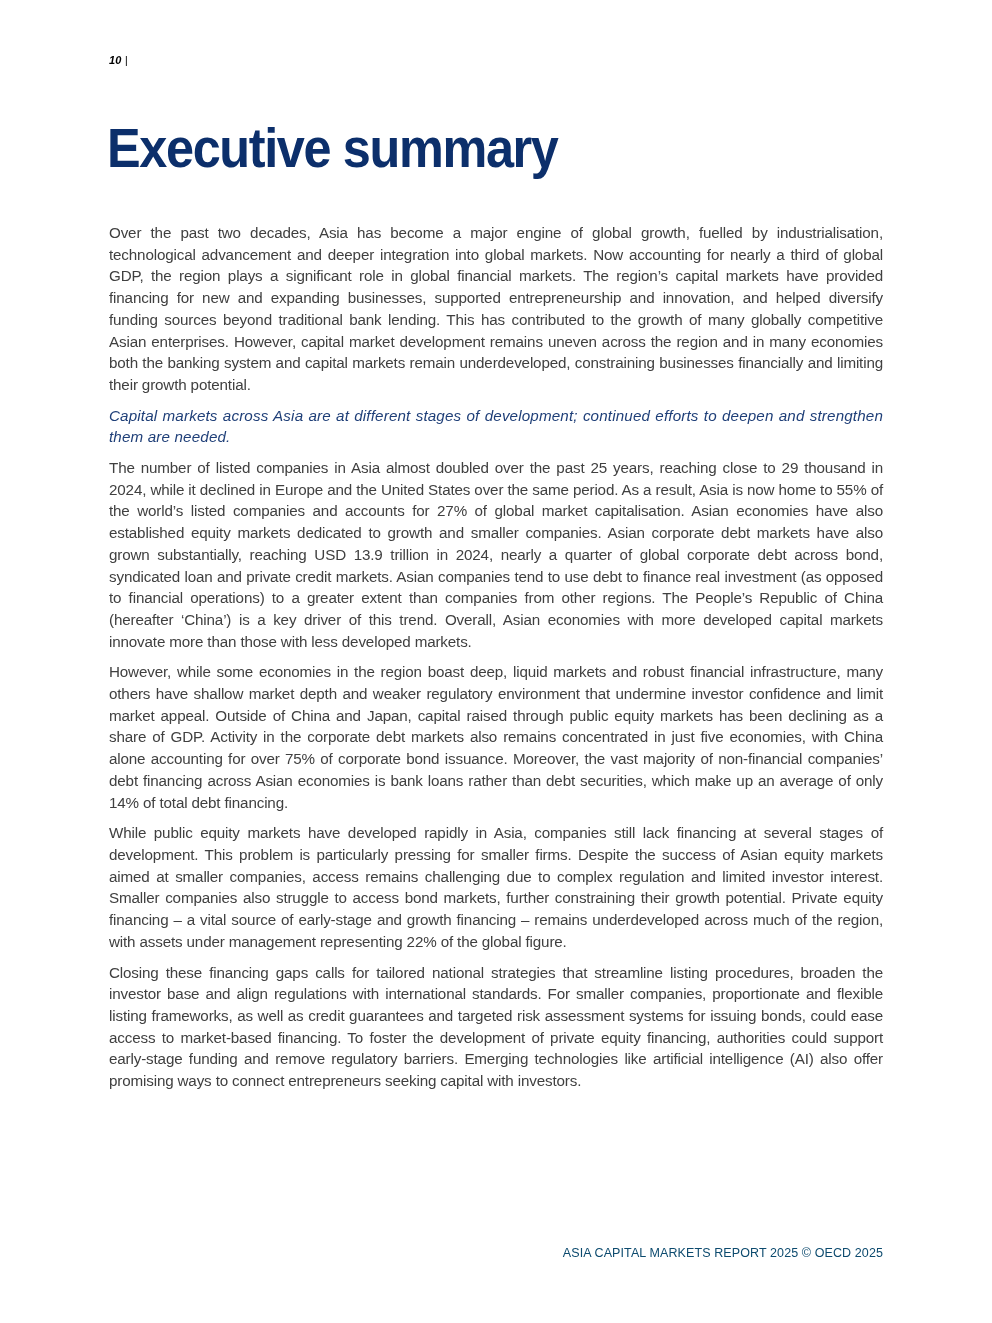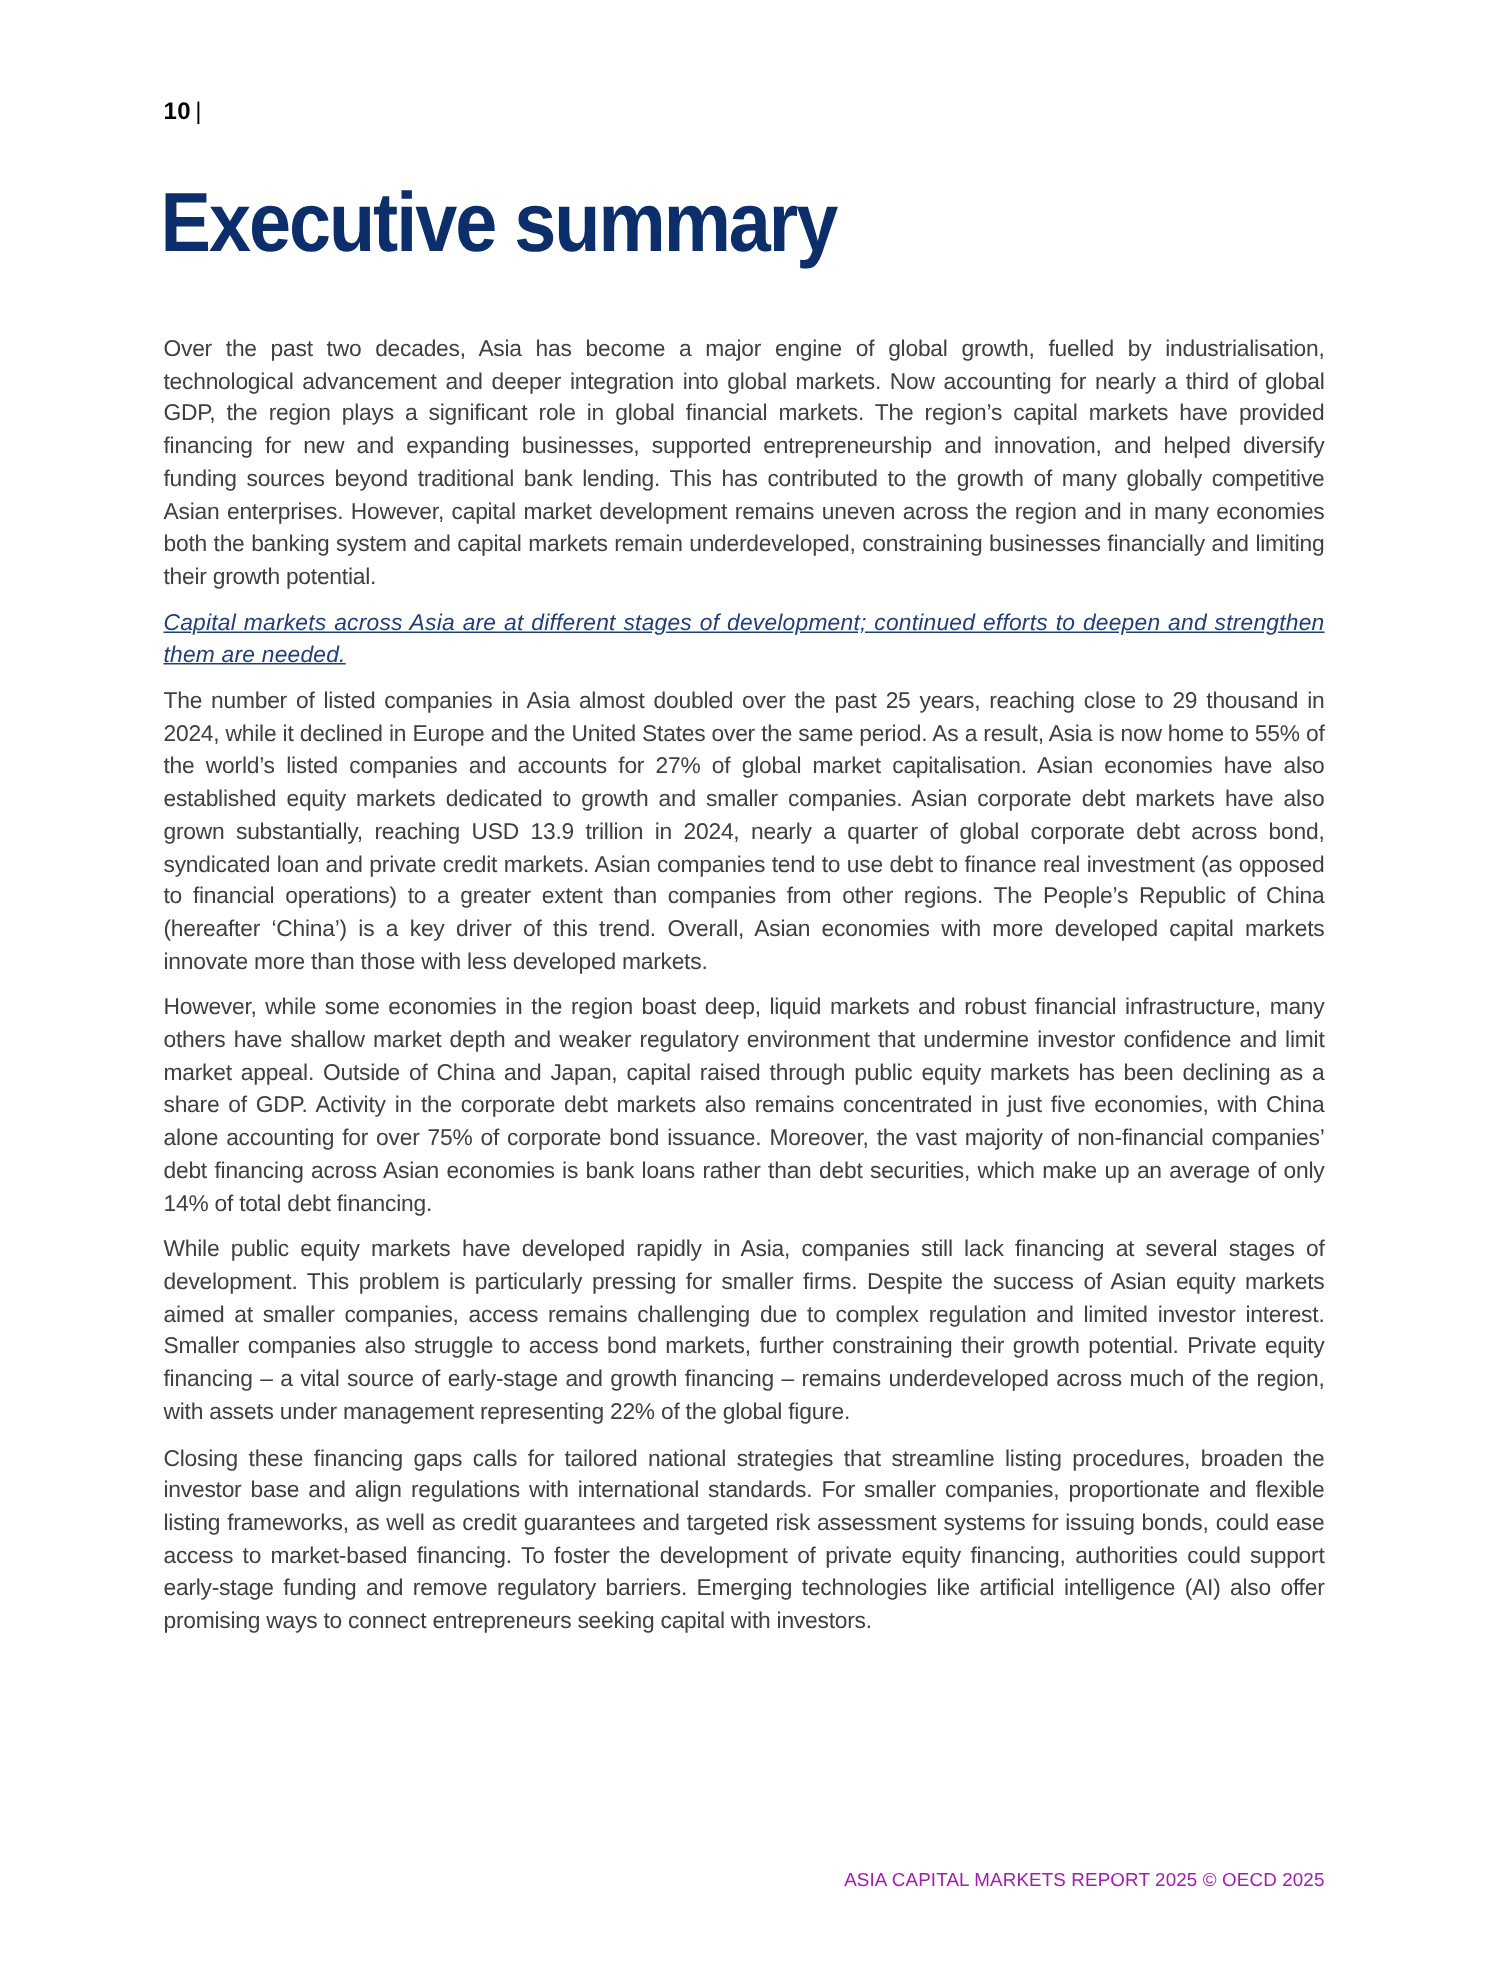--- a/index.html
+++ b/index.html
@@ -11,25 +11,26 @@
       width: 992px;
       height: 1323px;
       position: relative;
       overflow: hidden;
       font-family: "Liberation Sans", sans-serif;
       color: #1a1a1a;
     }
     .page-header {
       position: absolute;
       left: 109px;
-      top: 66px;
-      font-size: 16px;
+      top: 54px;
+      font-size: 11px;
       font-weight: bold;
       color: #000000;
       letter-spacing: 0.2px;
+      font-style: italic;
     }
     .page-header .sep {
       font-weight: normal;
       margin-left: 3px;
       color: #000;
     }
     .title {
       position: absolute;
       left: 107px;
       top: 110px;
@@ -58,28 +59,27 @@
       letter-spacing: -0.15px;
     }
     .subhead {
       margin: 0 0 9px 0;
       font-size: 15.2px;
       line-height: 21.7px;
       font-style: italic;
       text-align: justify;
       color: #1f3f78;
       letter-spacing: 0.15px;
-      text-decoration: underline;
     }
     .footer {
       position: absolute;
       right: 109px;
       top: 1246px;
       font-size: 12.5px;
-      color: #a21caf;
+      color: #0c4a6e;
       letter-spacing: 0.1px;
     }
   </style>
 </head>
 <body>
 
 <div class="page-header">
   <span>10</span><span class="sep">|</span>
 </div>
 

